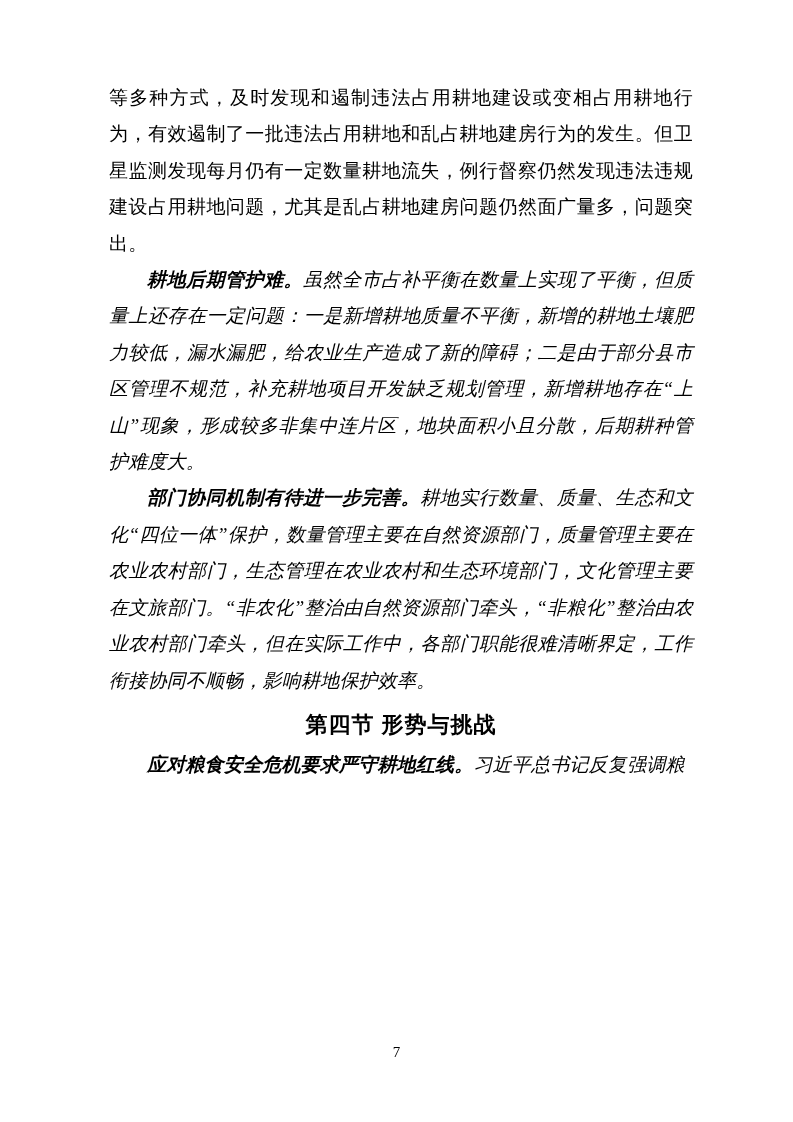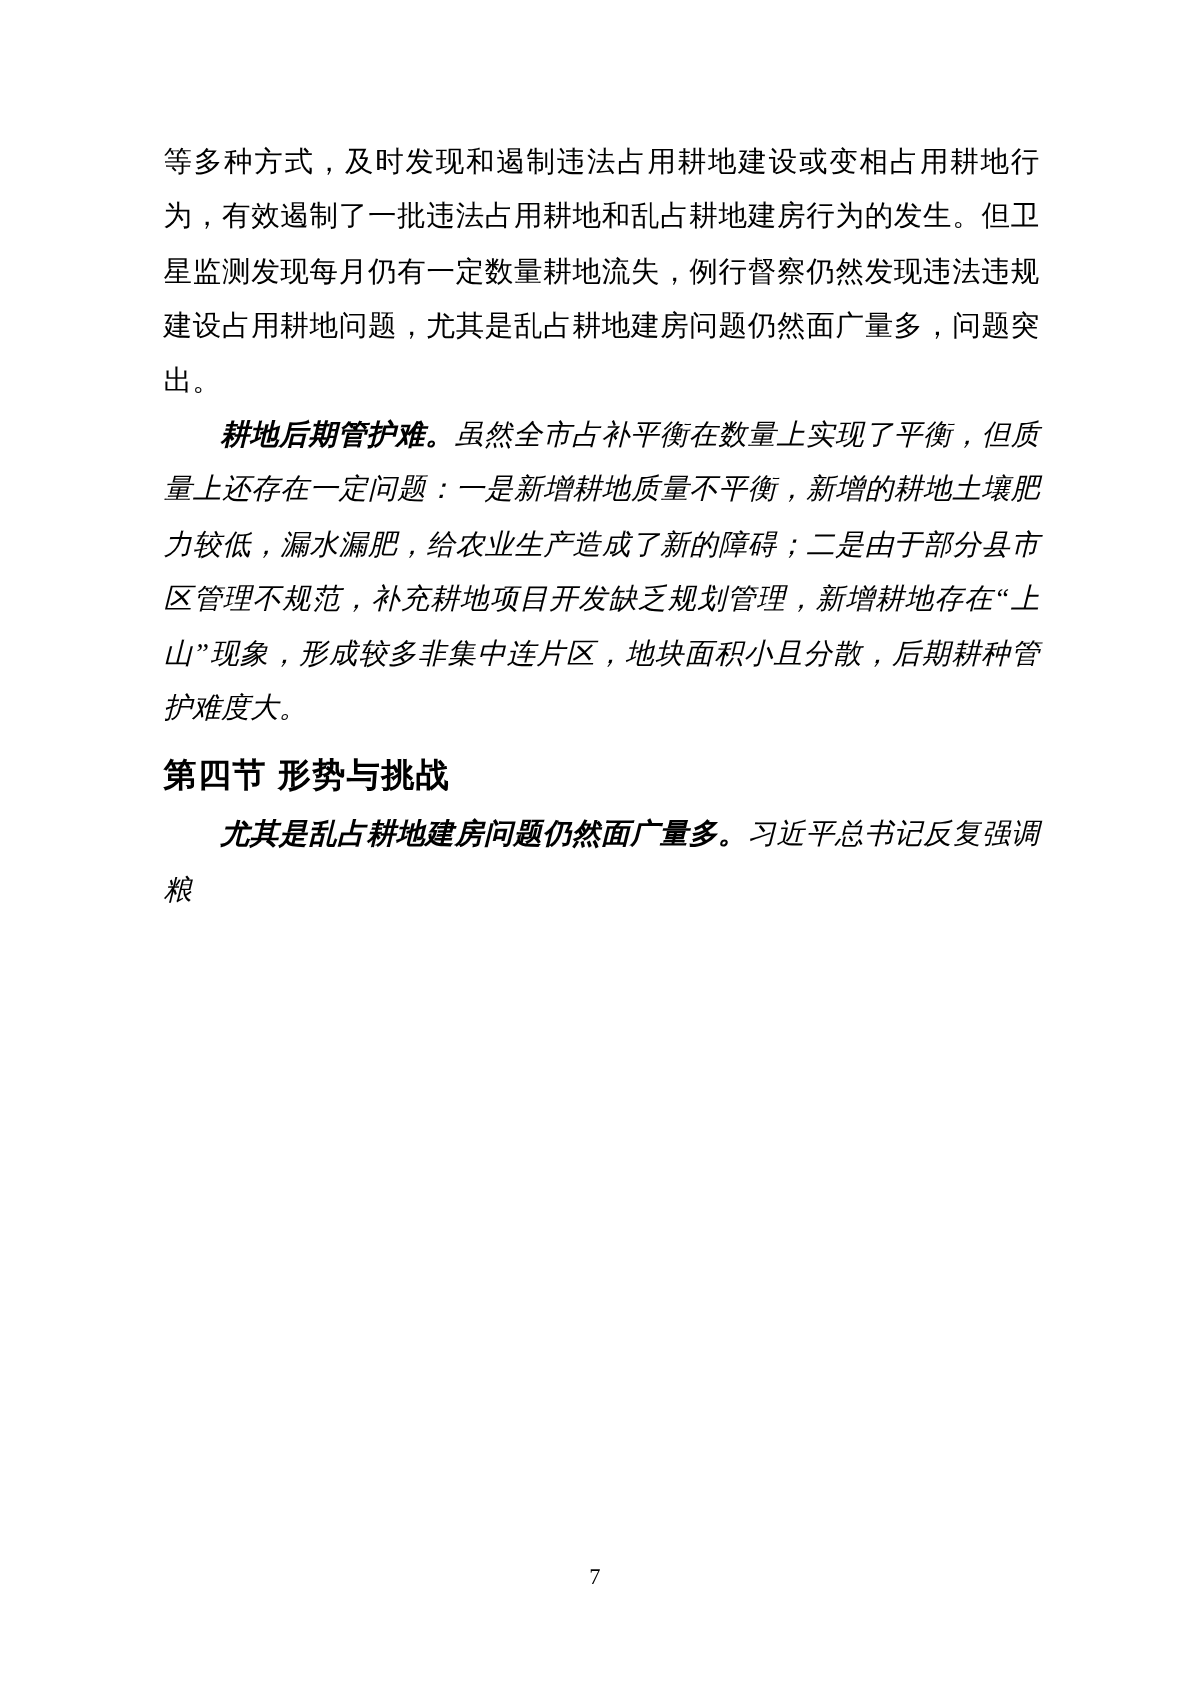--- a/index.html
+++ b/index.html
@@ -12,21 +12,21 @@
     width: 793px;
     height: 1122px;
     background: #ffffff;
     overflow: hidden;
     font-family: "Liberation Serif", "DejaVu Serif", serif;
     color: #000000;
   }
   .content {
     position: absolute;
     left: 109px;
-    top: 91px;
+    top: 80px;
     width: 584px;
   }
   .para {
     margin: 0;
     font-size: 19px;
     line-height: 36.4px;
     text-align: justify;
     letter-spacing: 0.2px;
   }
   .para.indent {
@@ -34,20 +34,21 @@
     font-style: italic;
   }
   .lead {
     font-family: "Liberation Sans", "DejaVu Sans", sans-serif;
     font-weight: 700;
   }
   .section-heading {
     margin: 4px 0 0 0;
     font-size: 22px;
     line-height: 44px;
+    text-align: center;
     font-family: "Liberation Sans", "DejaVu Sans", sans-serif;
     font-weight: 700;
     letter-spacing: 1px;
   }
   .page-number {
     position: absolute;
     top: 1042px;
     left: 0;
     width: 100%;
     text-align: center;
@@ -60,21 +61,22 @@
 <body>
 
 <div class="page">
   <div class="content">
 
     <p class="para"><span class="lead"></span><span>等多种方式，及时发现和遏制违法占用耕地建设或变相占用耕地行为，有效遏制了一批违法占用耕地和乱占耕地建房行为的发生。但卫星监测发现每月仍有一定数量耕地流失，例行督察仍然发现违法违规建设占用耕地问题，尤其是乱占耕地建房问题仍然面广量多，问题突出。</span></p>
 
     <p class="para indent"><span class="lead">耕地后期管护难。</span><span>虽然全市占补平衡在数量上实现了平衡，但质量上还存在一定问题：一是新增耕地质量不平衡，新增的耕地土壤肥力较低，漏水漏肥，给农业生产造成了新的障碍；二是由于部分县市区管理不规范，补充耕地项目开发缺乏规划管理，新增耕地存在“上山”现象，形成较多非集中连片区，地块面积小且分散，后期耕种管护难度大。</span></p>
 
 
+    <p class="para indent"><span class="lead">部门协同机制有待进一步完善。</span><span>耕地实行数量、质量、生态和文化“四位一体”保护，数量管理主要在自然资源部门，质量管理主要在农业农村部门，生态管理在农业农村和生态环境部门，文化管理主要在文旅部门。“非农化”整治由自然资源部门牵头，“非粮化”整治由农业农村部门牵头，但在实际工作中，各部门职能很难清晰界定，工作衔接协同不顺畅，影响耕地保护效率。</span></p>
 
     <h2 class="section-heading">第四节 形势与挑战</h2>
 
-    <p class="para indent"><span class="lead">尤其是乱占耕地建房问题仍然面广量多。</span><span>习近平总书记反复强调粮</span></p>
+    <p class="para indent"><span class="lead">应对粮食安全危机要求严守耕地红线。</span><span>习近平总书记反复强调粮</span></p>
 
   </div>
 
   <div class="page-number">7</div>
 </div>
 
 </body></html>

